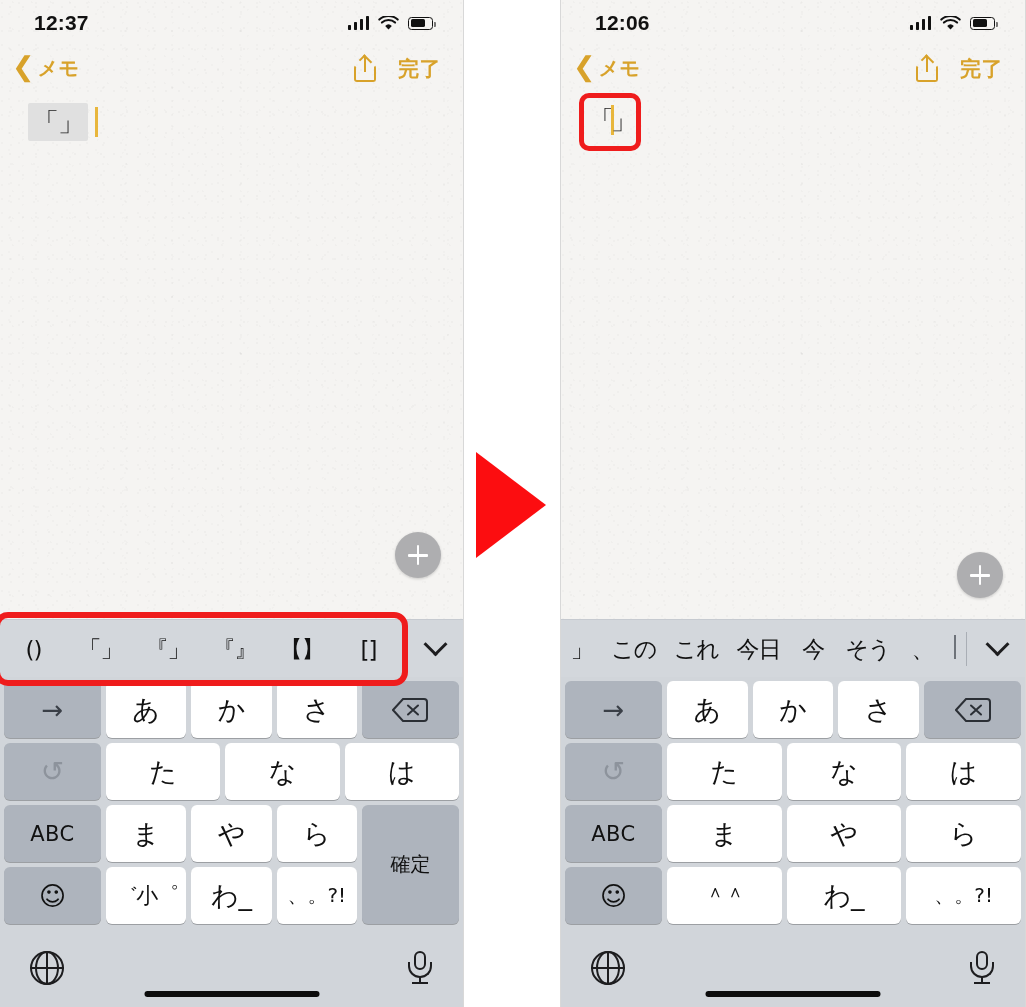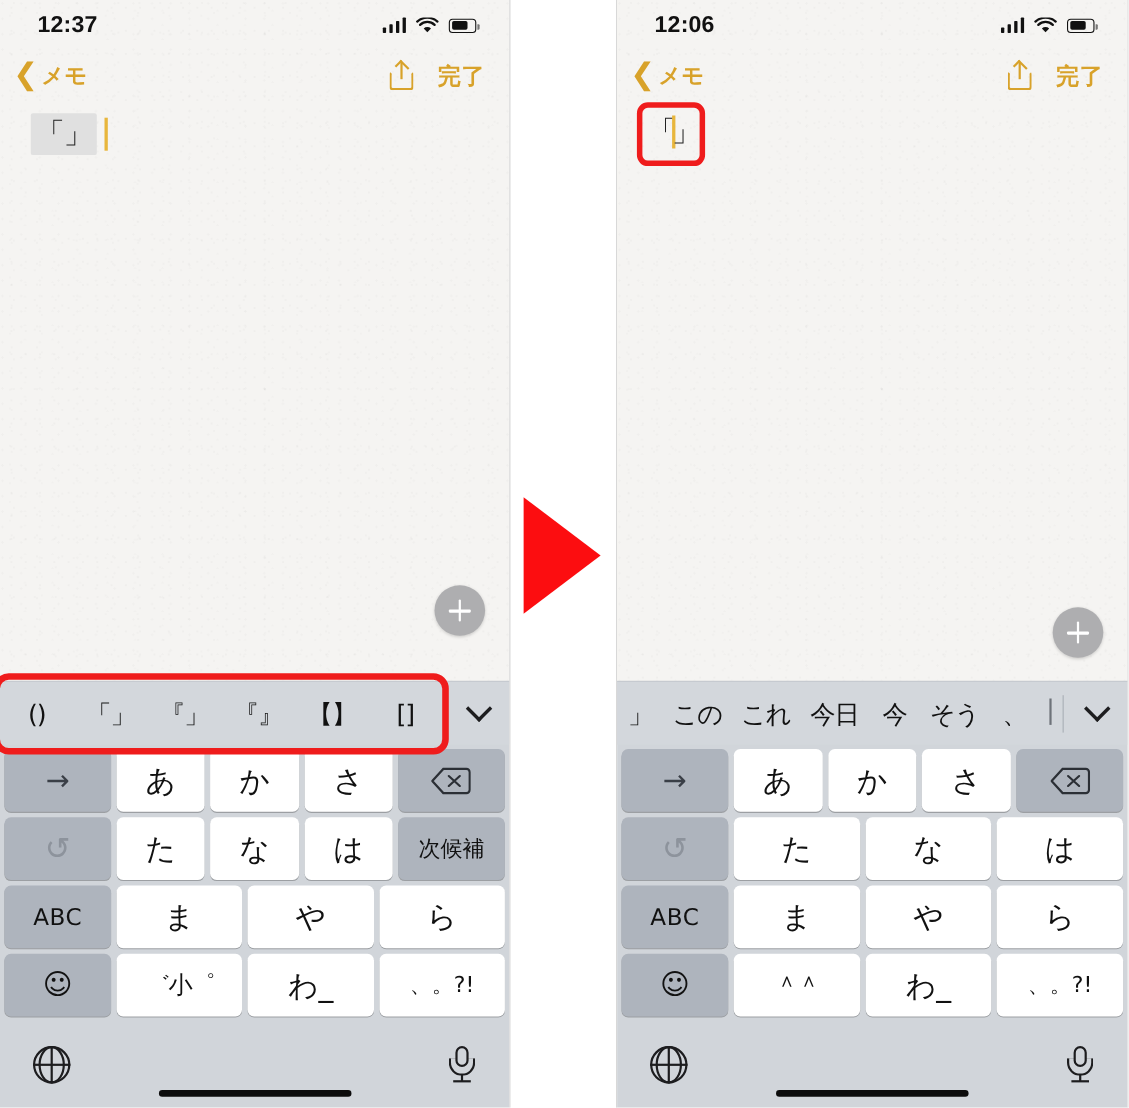--- a/index.html
+++ b/index.html
@@ -285,37 +285,37 @@
               <path d="M11 2h21a3 3 0 0 1 3 3v16a3 3 0 0 1-3 3H11L1 13z" fill="none" stroke="#2b2f35" stroke-width="2"></path>
               <path d="M16 8.5l10 9M26 8.5l-10 9" stroke="#2b2f35" stroke-width="2" stroke-linecap="round"></path>
             </svg>
           </div>
         </div>
         <div class="krow">
           <div class="key gray side undo-key">↺</div>
           <div class="key white">た</div>
           <div class="key white">な</div>
           <div class="key white">は</div>
-          <div class="key gray side small">次候補</div>
         </div>
         <div class="krow">
           <div class="kmain">
             <div class="krow" style="margin:0">
               <div class="key gray side abc-key">ABC</div>
               <div class="key white">ま</div>
               <div class="key white">や</div>
               <div class="key white">ら</div>
             </div>
             <div class="krow" style="margin:0">
               <div class="key gray side emoji-key">☺</div>
               <div class="key white dakuten">゛小゜</div>
               <div class="key white">わ_</div>
               <div class="key white small">、。?!</div>
             </div>
           </div>
+          <div class="key gray side tall small">確定</div>
         </div>
       </div>
 
       <div class="botrow">
         <div class="globe">
             <i></i>
           </div>
         <div class="mic">
           <div class="cap"></div>
             <div class="arc"></div>

